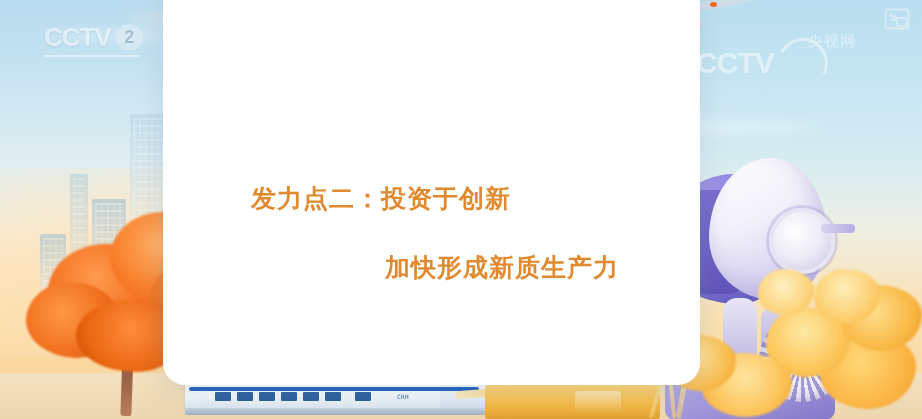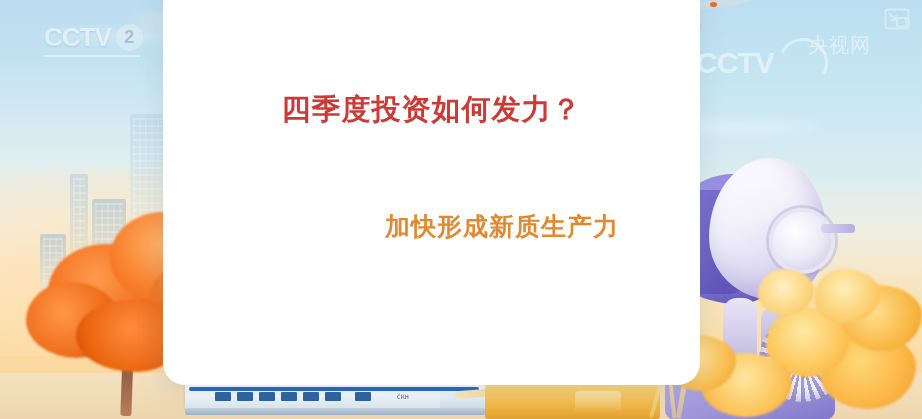--- a/index.html
+++ b/index.html
@@ -464,21 +464,21 @@
   }
   .bullet-line {
     color: #e1892f;
     font-size: 25px;
     font-weight: bold;
     letter-spacing: 1px;
     font-family: "DejaVu Sans", "Liberation Sans", sans-serif;
     white-space: nowrap;
   }
   .bullet-line.l1 { padding-left: 88px; }
-  .bullet-line.l2 { padding-left: 222px; margin-top: 28px; }
+  .bullet-line.l2 { padding-left: 222px; margin-top: 36px; }
 
   
   .cctv2-logo {
     position: absolute;
     left: 44px;
     top: 22px;
     width: 130px;
     height: 58px;
     opacity: 0.62;
     user-select: none;
@@ -549,21 +549,21 @@
     left: 108px; top: 14px;
     font-family: "Liberation Sans", sans-serif;
     font-size: 26px;
     font-weight: bold;
     color: rgba(255,255,255,0.95);
   }
   .wm-cn {
     position: absolute;
     left: 112px; top: -4px;
     font-family: "DejaVu Sans", sans-serif;
-    font-size: 20px;
+    font-size: 15px;
     font-weight: normal;
     letter-spacing: 1px;
     color: rgba(255,255,255,0.95);
   }
   .wm-arc {
     position: absolute;
     left: 82px; top: 2px;
     width: 44px; height: 44px;
     border: 3px solid rgba(255,255,255,0.9);
     border-radius: 50%;
@@ -678,22 +678,22 @@
     <div class="maple mp2"></div>
     <div class="maple mp3"></div>
     <div class="maple mp4"></div>
     <div class="maple mp5"></div>
     <div class="maple mp6"></div>
     <div class="maple mp7"></div>
   </div>
 
   <div class="card">
     <div class="card-inner">
-      <div class="slide-title">四季度投资如何发力？</div>
       <div class="bullets">
+        <div class="bullet-line l1">发力点二：投资于创新</div>
         <div class="bullet-line l2">加快形成新质生产力</div>
       </div>
     </div>
   </div>
 
   <div class="cctv2-logo">
     <div class="cctv2-row">
       <span class="cctv2-word">CCTV</span>
       <span class="cctv2-num">2</span>
     </div>

